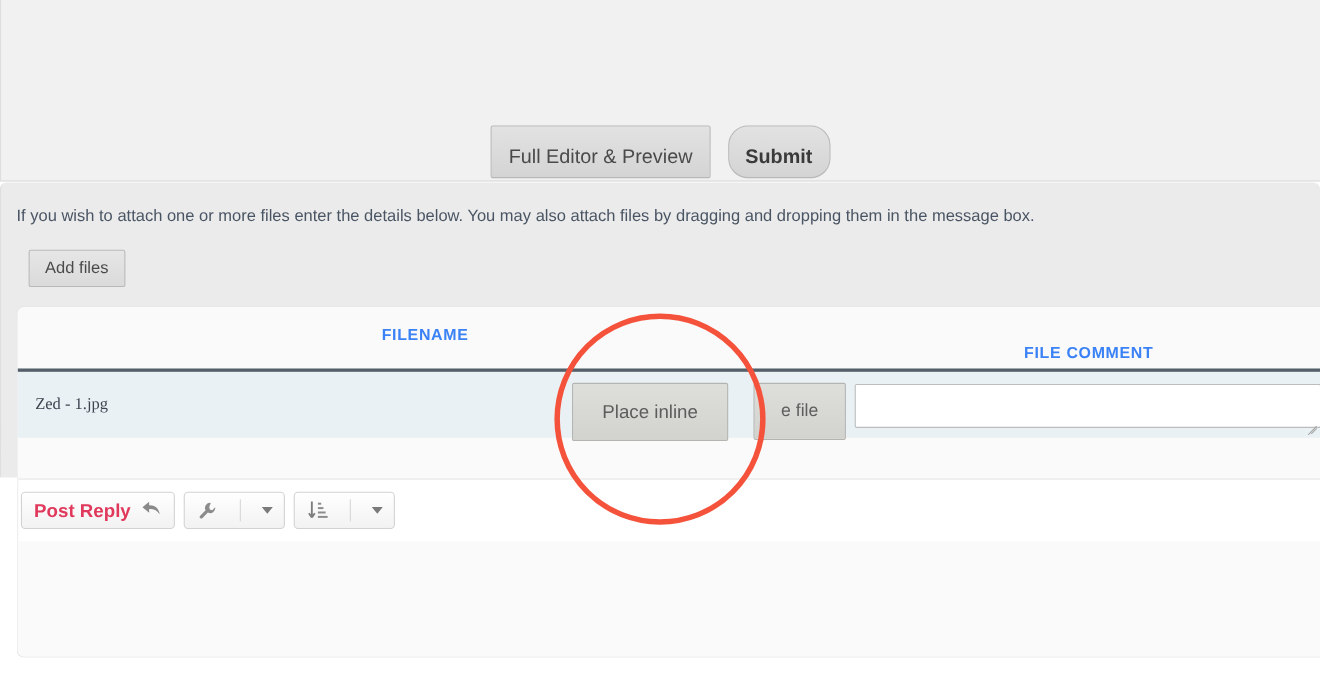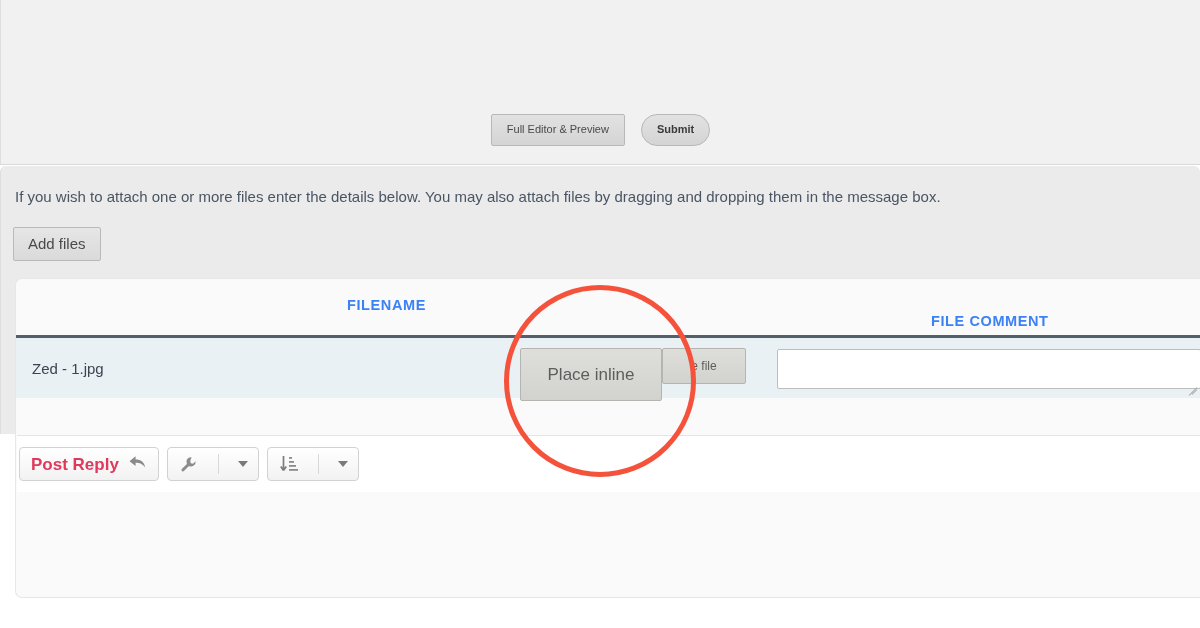--- a/index.html
+++ b/index.html
@@ -38,22 +38,22 @@
   }
 
   .btn {
     display: inline-flex;
     align-items: center;
     justify-content: center;
     background: #dbdbdb;
     background: linear-gradient(#e2e2e2, #d4d4d4);
     border: 1px solid #b8b8b8;
     color: #4a4a4a;
-    font-size: 11px;
-    padding: 9px 15px 10px;
+    font-size: 18px;
+    padding: 18px 15px 10px;
     border-radius: 2px;
     line-height: 1;
     cursor: pointer;
     white-space: nowrap;
   }
   .btn.bold { font-weight: bold; color: #3a3a3a; border-radius: 18px; }
 
   
   .attach-panel {
     position: absolute;
@@ -67,21 +67,21 @@
   }
   .attach-note {
     position: absolute;
     left: 14px; top: 22px;
     font-size: 15px;
     color: #4a5564;
     white-space: nowrap;
   }
   .add-files-btn {
     position: absolute;
-    left: 12px; top: 61px;
+    left: 25px; top: 61px;
     background: linear-gradient(#e6e6e6, #dadada);
     border: 1px solid #b9b9b9;
     color: #4a4a4a;
     font-size: 15px;
     padding: 8px 14px 9px;
     border-radius: 2px;
     line-height: 1;
     cursor: pointer;
   }
 
@@ -117,38 +117,39 @@
     position: relative;
     height: 63px;
     background: #eaf1f4;
     border-top: 3px solid #555f69;
   }
   .file-name {
     position: absolute;
     left: 16px; top: 22px;
     font-size: 15px;
     color: #3d4450;
+    font-family: Liberation Serif, serif;
   }
   .row-btn {
     position: absolute;
     top: 10px;
     background: linear-gradient(#dededb, #d2d2ce);
     border: 1px solid #b4b4b1;
     color: #5d5d5d;
     font-size: 17px;
     border-radius: 2px;
     line-height: 1;
     display: inline-flex;
     align-items: center;
     justify-content: center;
     cursor: pointer;
     white-space: nowrap;
   }
   .btn-place-inline { left: 504px; width: 142px; height: 53px; }
-  .btn-delete-file  { left: 646px; width: 84px;  height: 36px; font-size: 12px; }
+  .btn-delete-file  { left: 669px; width: 84px;  height: 52px; font-size: 16px; }
 
   .comment-input {
     position: absolute;
     left: 761px; top: 11px;
     width: 424px; height: 40px;
     background: #ffffff;
     border: 1px solid #bdbdbd;
     border-radius: 2px;
     resize: none;
     font-family: "Liberation Sans", sans-serif;

